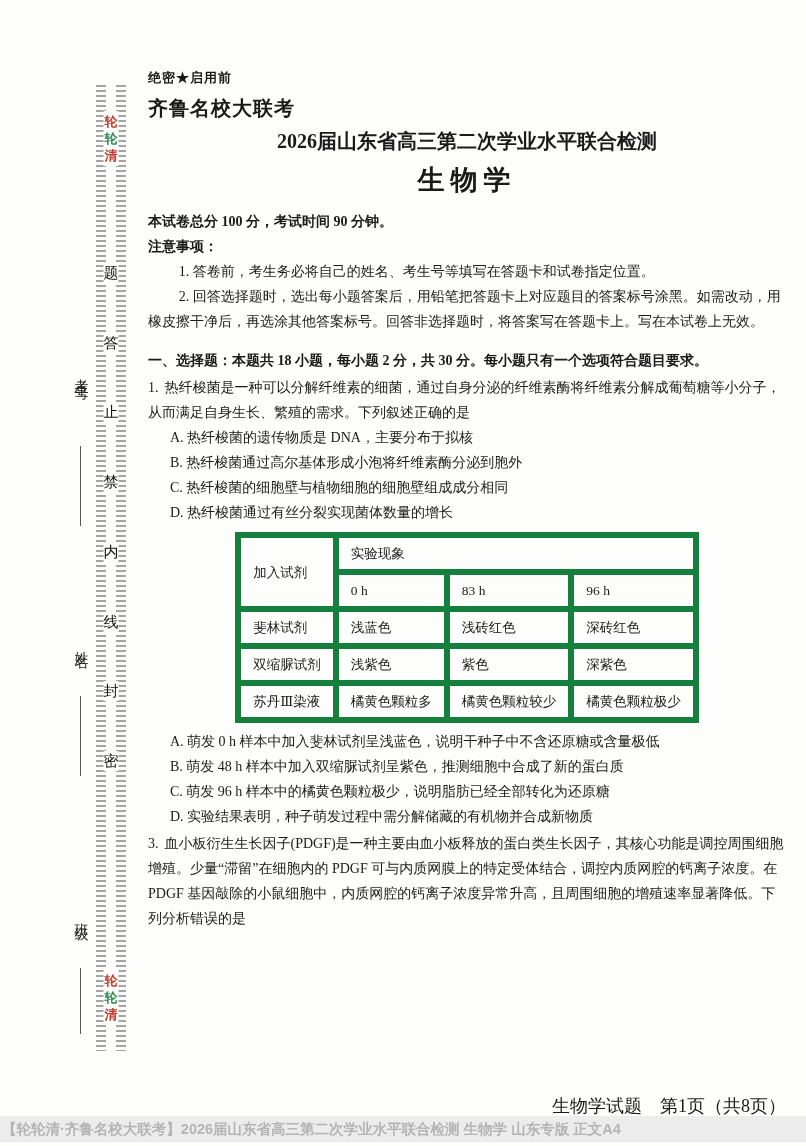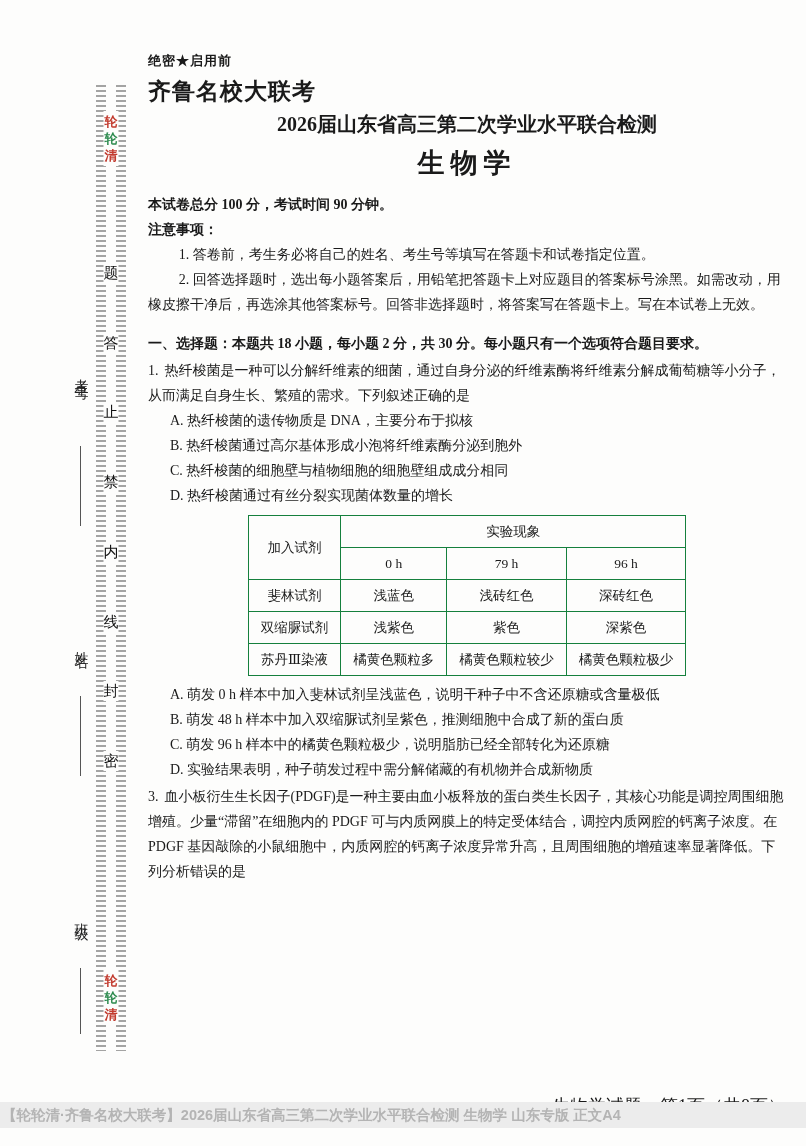--- a/index.html
+++ b/index.html
@@ -3,40 +3,40 @@
 <meta charset="utf-8">
 <style>
   * { margin:0; padding:0; box-sizing:border-box; }
   html,body { width:806px; height:1146px; }
   body {
     position:relative; background:#fdfdfc; color:#1a1a1a;
     font-family:"Liberation Serif","DejaVu Serif",serif; overflow:hidden;
   }
 
   
-  .content { position:absolute; left:148px; top:48px; width:638px; font-size:14px; line-height:25px; }
+  .content { position:absolute; left:148px; top:65px; width:638px; font-size:14px; line-height:25px; }
   .secret { font-weight:bold; font-size:13px; letter-spacing:1px; }
-  .brand  { font-weight:bold; font-size:23px; margin-top:6px; letter-spacing:1px; }
+  .brand  { font-weight:bold; font-size:20px; margin-top:6px; letter-spacing:1px; }
   .title  { text-align:center; font-weight:bold; font-size:20px; margin-top:8px; }
   .subject{ text-align:center; font-weight:bold; font-size:27px; margin-top:14px; margin-bottom:16px; letter-spacing:6px; }
   .exam-info   { font-weight:bold; }
   .notice-head { font-weight:bold; }
   .notice { text-indent:2.2em; }
   .section-head { font-weight:bold; margin-top:14px; }
   .question { margin-top:2px; }
   .stem .qnum { margin-right:6px; }
   .option { padding-left:22px; }
 
   table.exp { border-collapse:collapse; margin:7px auto 6px auto; font-size:13.5px; }
-  table.exp td { border:1px solid #15803d; text-align:center; padding:3px 12px; min-width:92px; height:24px; }
+  table.exp td { border:6px solid #15803d; text-align:left; padding:3px 12px; min-width:92px; height:24px; }
 
   .footer { position:absolute; left:148px; width:638px; top:1094px; text-align:right; font-size:18px; }
 
   .watermark {
-    position:absolute; left:0; right:0; bottom:18px; height:26px;
+    position:absolute; left:0; right:0; bottom:4px; height:26px;
     background:#ececec; color:#b4b4b4; font-weight:bold; font-size:14.5px;
     line-height:26px; padding-left:2px; white-space:nowrap;
     font-family:"Liberation Sans","DejaVu Sans",sans-serif;
   }
 
   
   .seal-strip {
     position:absolute; left:96px; top:85px; width:30px; height:966px;
     background:
       linear-gradient(90deg, rgba(255,255,255,0) 0 10px, #fdfdfc 10px 20px, rgba(255,255,255,0) 20px 30px),
@@ -128,21 +128,21 @@
   <div class="question">
 
     <table class="exp">
       <tbody>
           <tr>
         <td rowspan="2">加入试剂</td>
         <td colspan="3">实验现象</td>
       </tr>
       <tr>
         <td>0 h</td>
-        <td>79 h</td>
+        <td>83 h</td>
         <td>96 h</td>
       </tr>
       <tr>
         <td>斐林试剂</td>
         <td>浅蓝色</td>
         <td>浅砖红色</td>
         <td>深砖红色</td>
       </tr>
       <tr>
         <td>双缩脲试剂</td>

